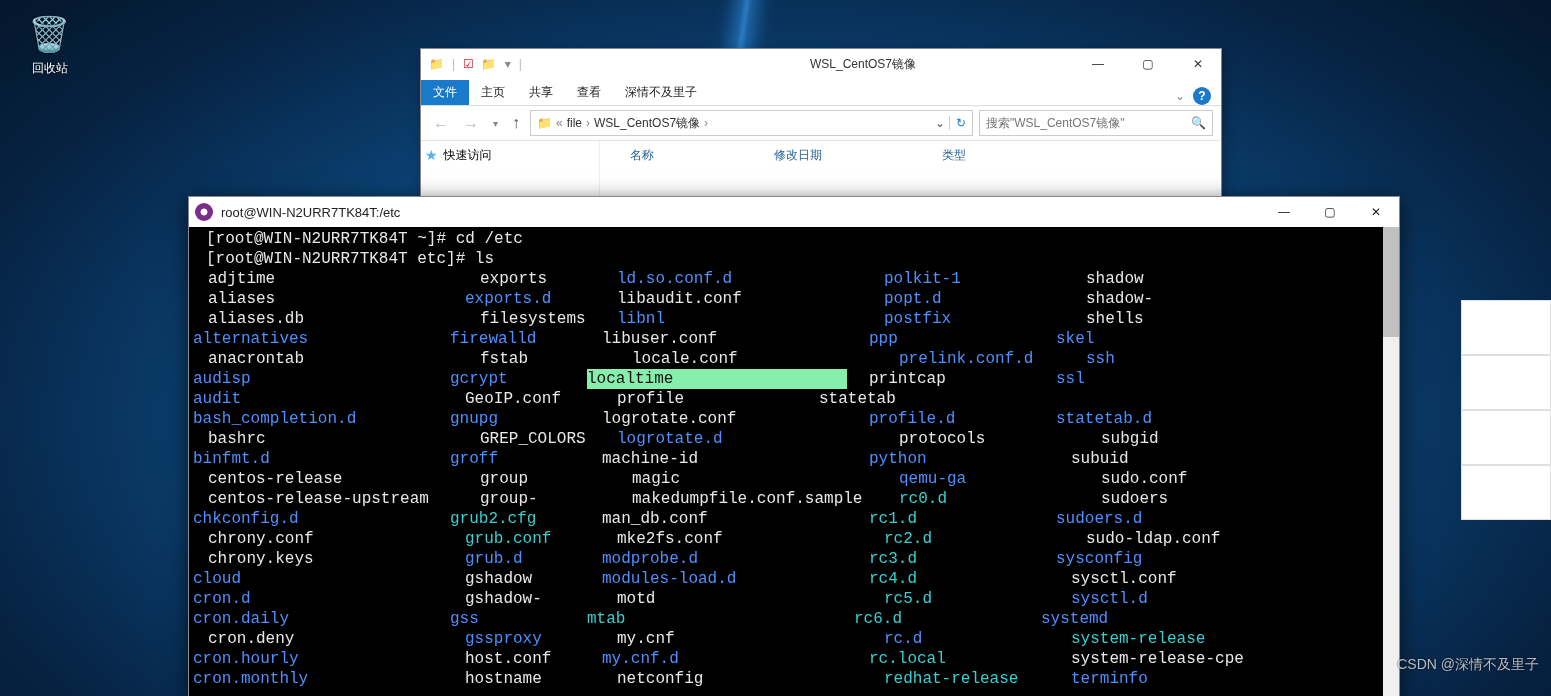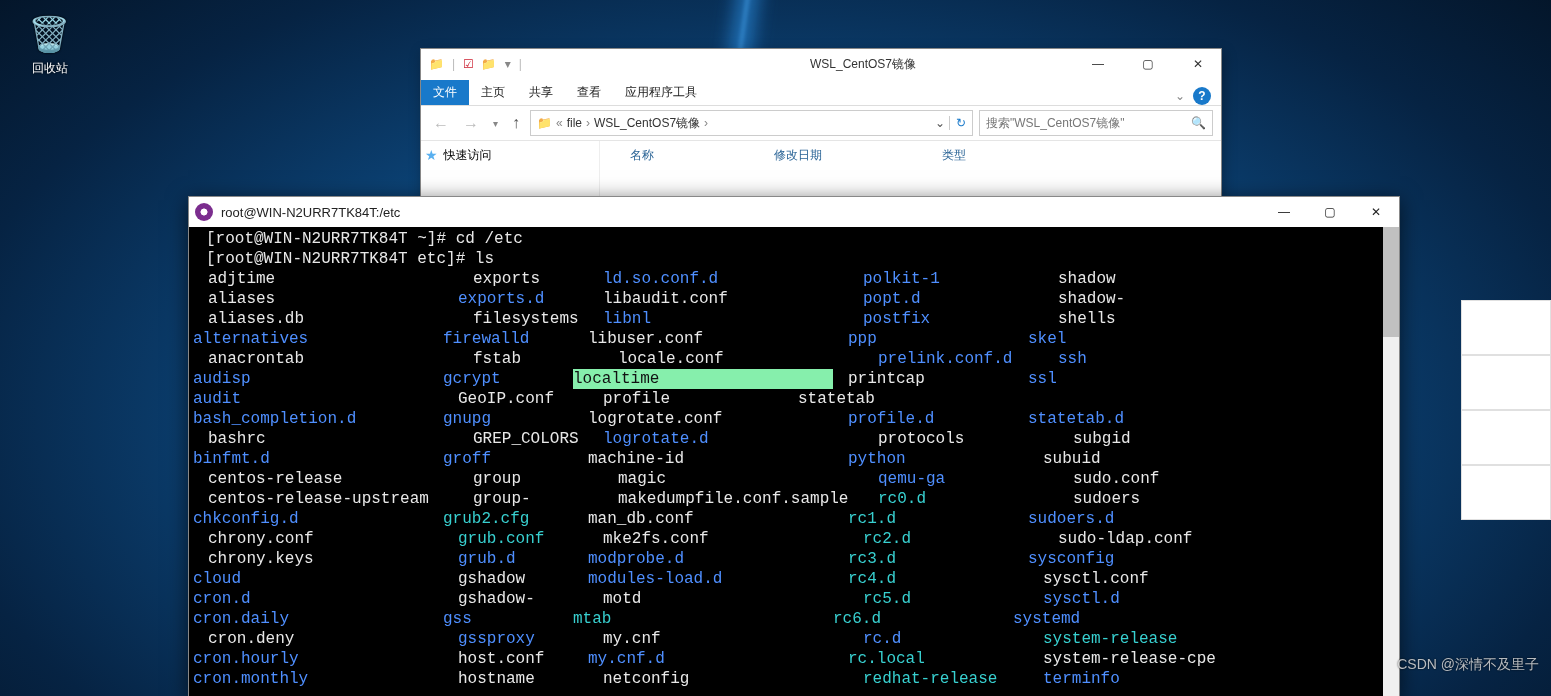--- a/index.html
+++ b/index.html
@@ -116,21 +116,21 @@
     line-height:20px; padding:0; position:relative;
   }
   .term-scroll {
     position:absolute; right:0; top:0; bottom:0; width:16px; background:#f0f0f0;
   }
   .term-thumb {
     position:absolute; right:0; top:0; width:16px; height:110px; background:#c0c0c0;
   }
   .term-lines { padding:2px 2px; }
   .line { white-space:pre; height:20px; }
-  .columns { display:flex; padding-left:2px; }
+  .columns { display:flex; padding-left:2px;gap:7px; }
   .col { white-space:pre; }
   .c0{width:250px;} .c1{width:130px;} .c2{width:260px;} .c3{width:180px;} .c4{}
   .wht{color:#e8e8e8;margin-left:15px;} .blu{color:#4f8fff;} .cyn{color:#38d0d0;}
   .selbg{background:#86efac; color:#111;}
 
   .watermark {
     position:absolute; right:12px; bottom:22px; color:#d6d6d6;
     font-size:14px; text-shadow:0 0 2px #000; opacity:0.85;
   }
 </style>
@@ -168,21 +168,21 @@
       <span class="spacer"></span>
       <div class="ex-btn">—</div>
       <div class="ex-btn">▢</div>
       <div class="ex-btn ex-close">✕</div>
     </div>
     <div class="ex-tabsrow">
       <div class="ex-tab file">文件</div>
       <div class="ex-tab">主页</div>
       <div class="ex-tab">共享</div>
       <div class="ex-tab">查看</div>
-      <div class="ex-tab">应用程序工具</div>
+      <div class="ex-tab">深情不及里子</div>
       <div class="ex-tabright">
         <span style="color:#888;">⌄</span>
         <span class="help-circle">?</span>
       </div>
     </div>
     <div class="ex-nav">
       <span class="nav-arrow disabled">←</span>
       <span class="nav-arrow disabled">→</span>
       <span class="nav-arrow" style="font-size:10px;color:#888;">▾</span>
       <span class="nav-arrow">↑</span>

